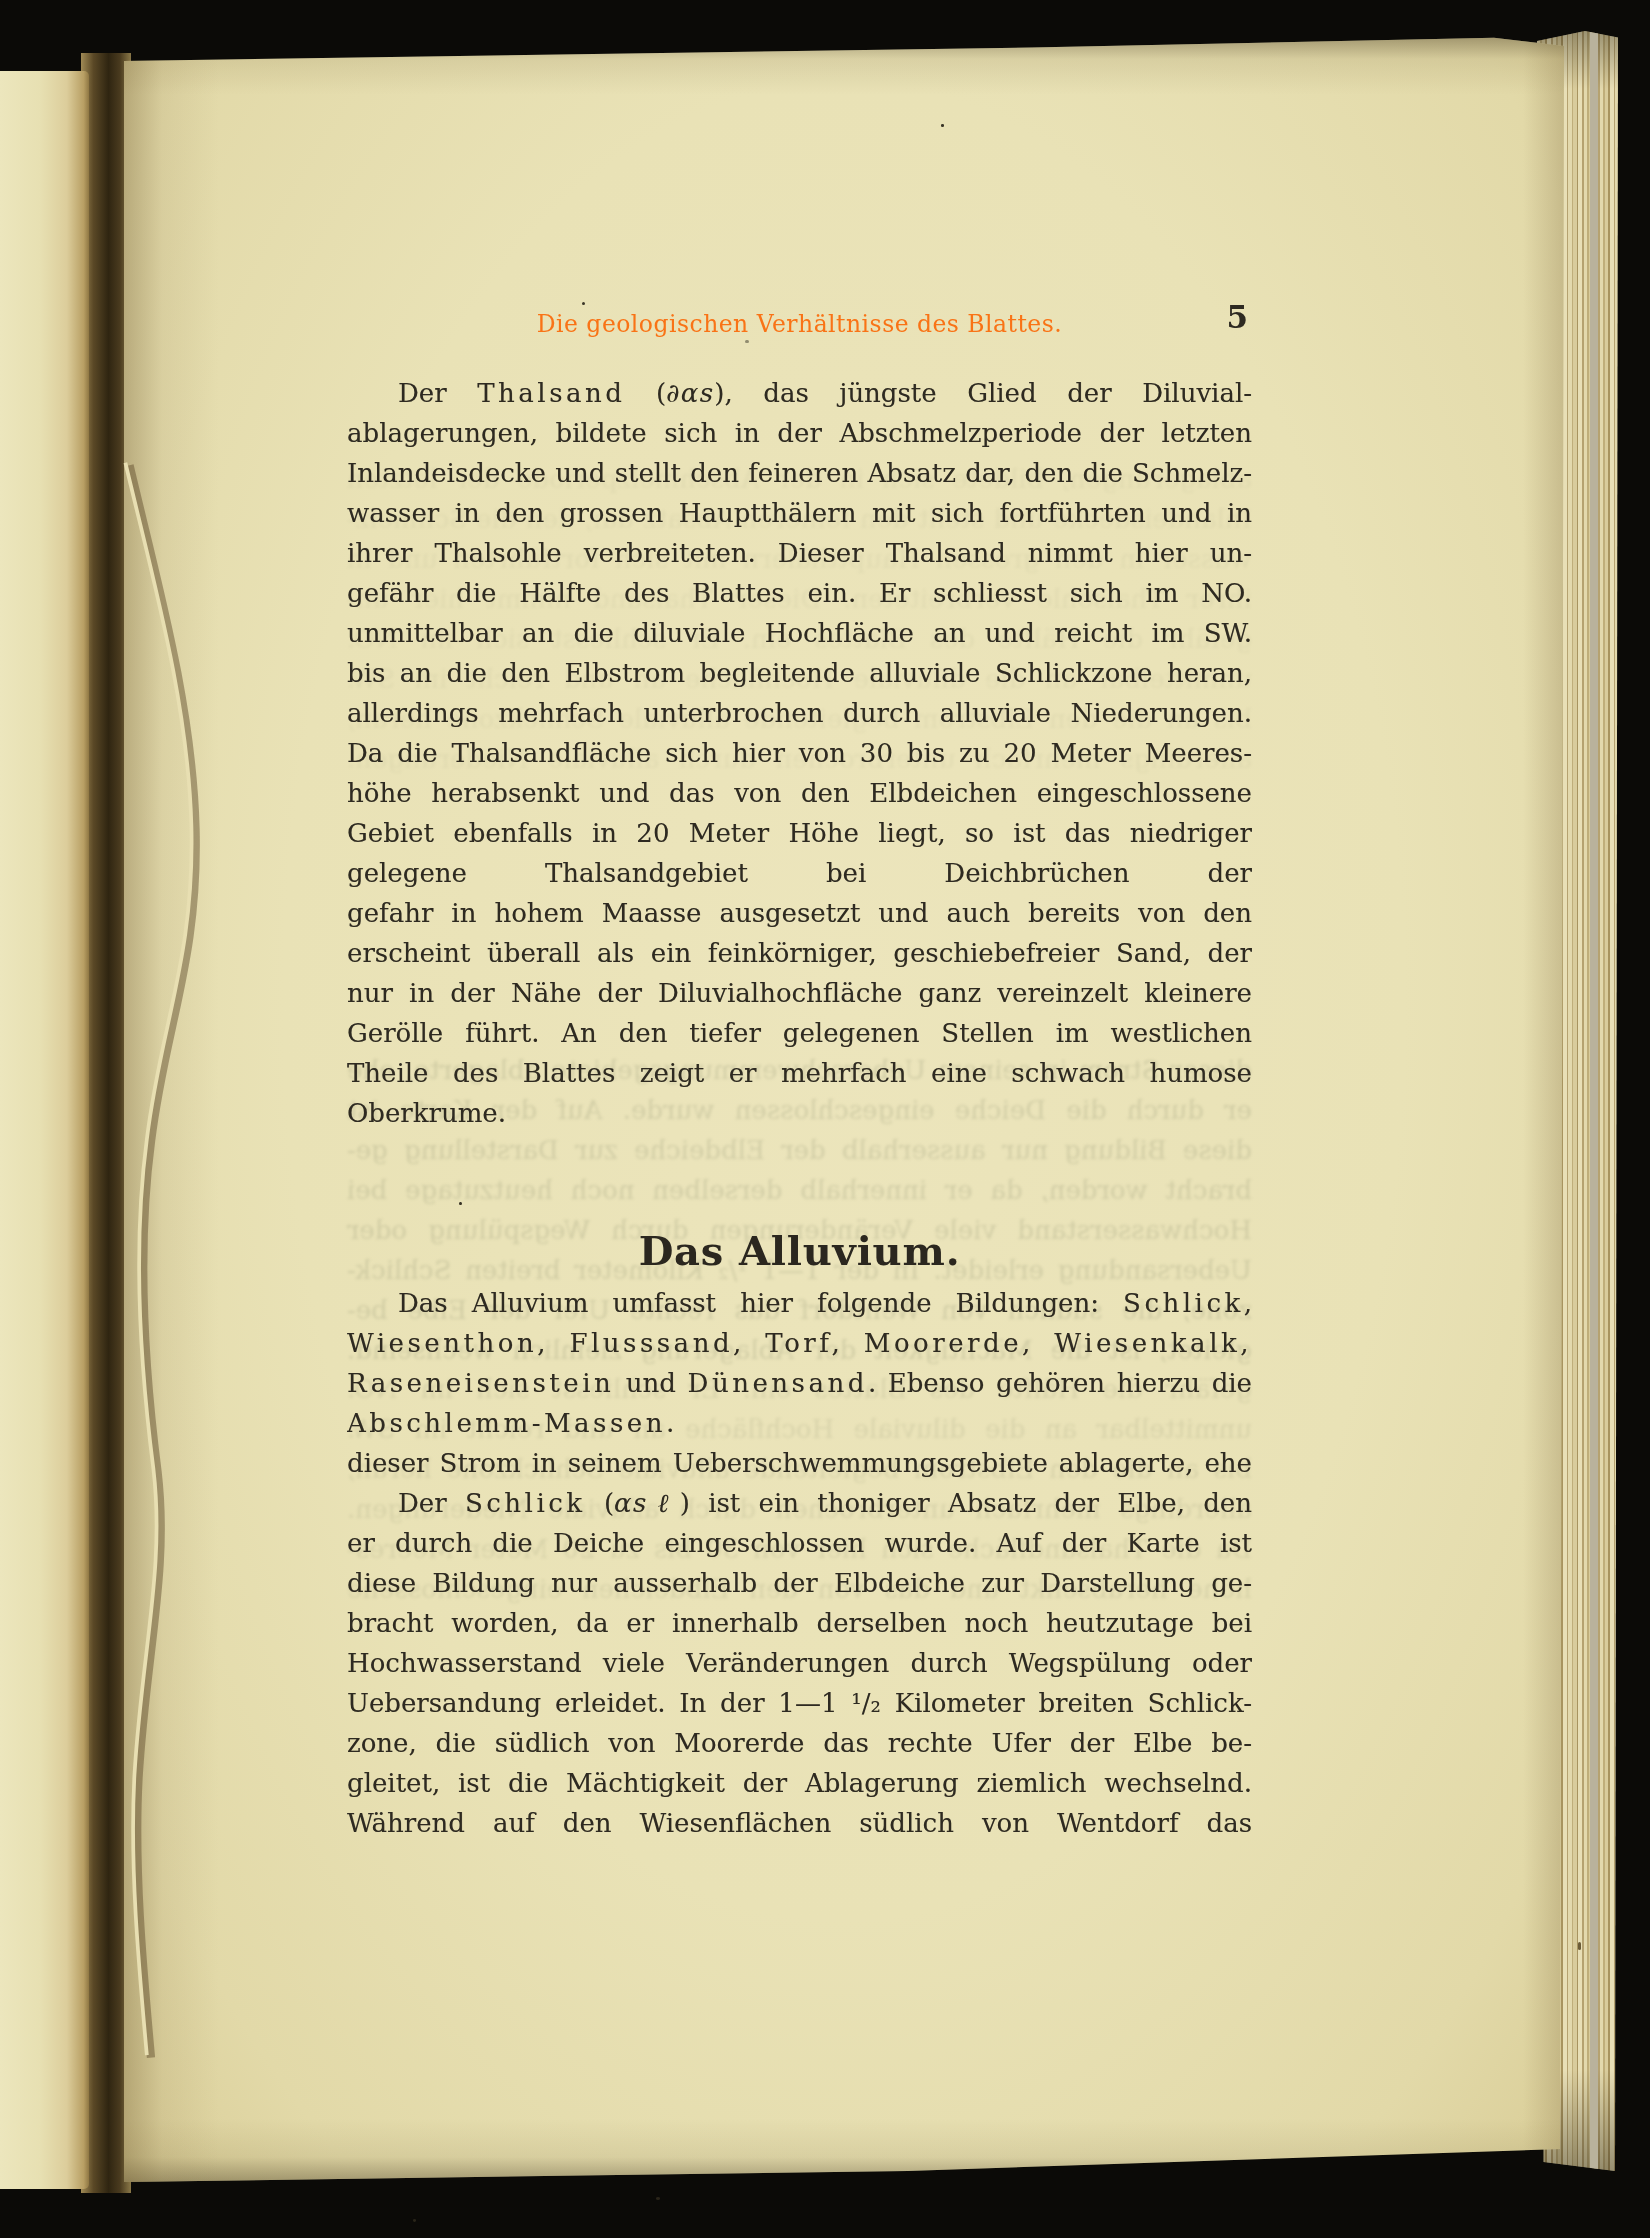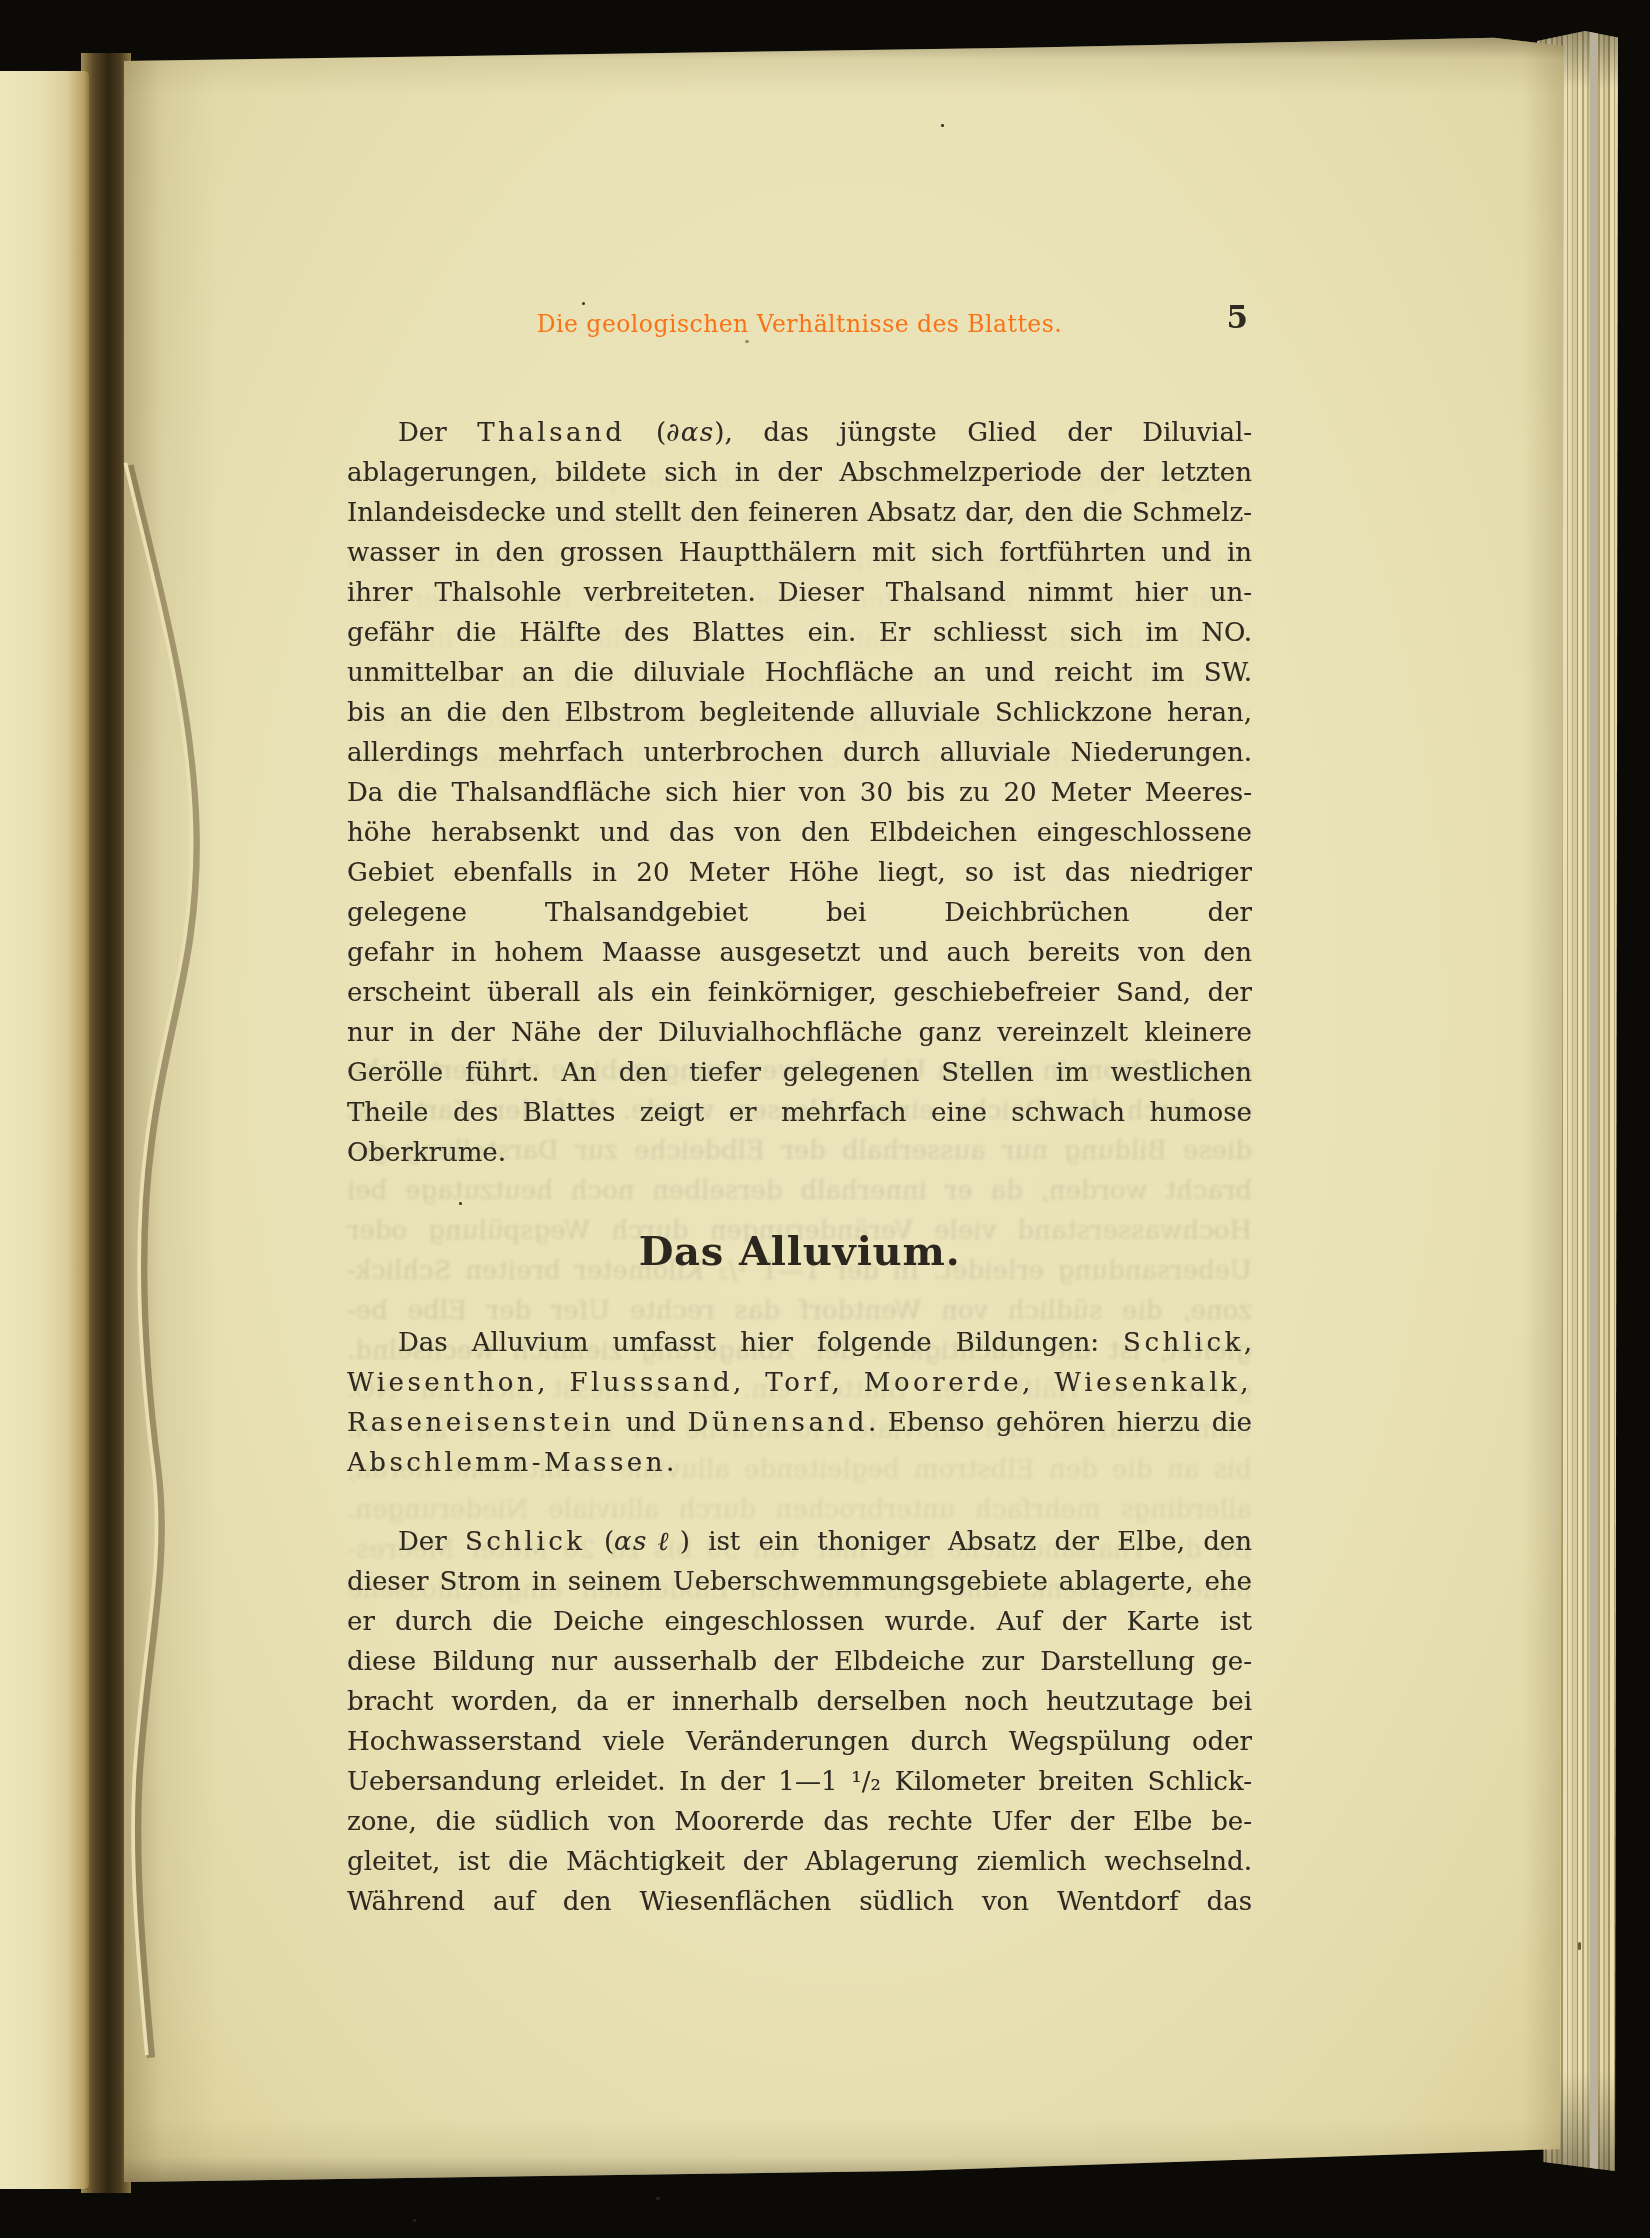--- a/index.html
+++ b/index.html
@@ -51,21 +51,21 @@
     position:absolute; left:347px; top:1227px; width:905px; text-align:center;
     font-size:40px; font-weight:bold; letter-spacing:.02em; color:#2b271f;
   }
   .textblock { position:absolute; left:347px; width:905px; text-shadow:0.2px 0.2px 0.4px rgba(40,35,25,.3); }
   .para1 { top:373px; }
   .para23 { top:1283px; }
   .line {
     height:40px; line-height:40px; font-size:26px; color:#2e2a21;
     text-align:justify; text-align-last:justify; overflow:hidden; white-space:normal;
   }
-  .line.indent { text-indent:51px;margin-top:39px; }
+  .line.indent { text-indent:51px; }
   .line.endline { text-align-last:left; }
   .sperr { letter-spacing:.135em; }
   .sym { font-style:italic; letter-spacing:.05em; }
   
   .ghost {
     position:absolute; left:347px; width:905px; z-index:3;
     transform:scaleX(-1); filter:blur(1.4px); color:#6e7456;
     text-shadow:none;
   }
   .ghost .line { color:inherit; }
@@ -142,22 +142,22 @@
         <div class="line"><span>Gerölle führt. An den tiefer gelegenen Stellen im westlichen</span></div>
         <div class="line"><span>Theile des Blattes zeigt er mehrfach eine schwach humose</span></div>
         <div class="line endline"><span>Oberkrume.</span></div>
       </div>
     <div class="section-heading">Das Alluvium.</div>
     <div class="textblock para23">
         <div class="line indent"><span>Das Alluvium umfasst hier folgende Bildungen: </span><span class="sperr">Schlick</span><span>,</span></div>
         <div class="line"><span class="sperr">Wiesenthon, Flusssand, Torf, Moorerde, Wiesenkalk,</span></div>
         <div class="line"><span class="sperr">Raseneisenstein</span><span> und </span><span class="sperr">Dünensand</span><span>. Ebenso gehören hierzu die</span></div>
         <div class="line endline"><span class="sperr">Abschlemm-Massen</span><span>.</span></div>
+        <div class="line"><span>dieser Strom in seinem Ueberschwemmungsgebiete ablagerte, ehe</span></div>
         <div class="line indent"><span>Der </span><span class="sperr">Schlick</span><span> (</span><span class="sym">αsℓ</span><span>) ist ein thoniger Absatz der Elbe, den</span></div>
-        <div class="line"><span>dieser Strom in seinem Ueberschwemmungsgebiete ablagerte, ehe</span></div>
         <div class="line"><span>er durch die Deiche eingeschlossen wurde. Auf der Karte ist</span></div>
         <div class="line"><span>diese Bildung nur ausserhalb der Elbdeiche zur Darstellung ge-</span></div>
         <div class="line"><span>bracht worden, da er innerhalb derselben noch heutzutage bei</span></div>
         <div class="line"><span>Hochwasserstand viele Veränderungen durch Wegspülung oder</span></div>
         <div class="line"><span>Uebersandung erleidet. In der 1—1 ¹/₂ Kilometer breiten Schlick-</span></div>
         <div class="line"><span>zone, die südlich von Moorerde das rechte Ufer der Elbe be-</span></div>
         <div class="line"><span>gleitet, ist die Mächtigkeit der Ablagerung ziemlich wechselnd.</span></div>
         <div class="line"><span>Während auf den Wiesenflächen südlich von Wentdorf das</span></div>
       </div>
   </div>

